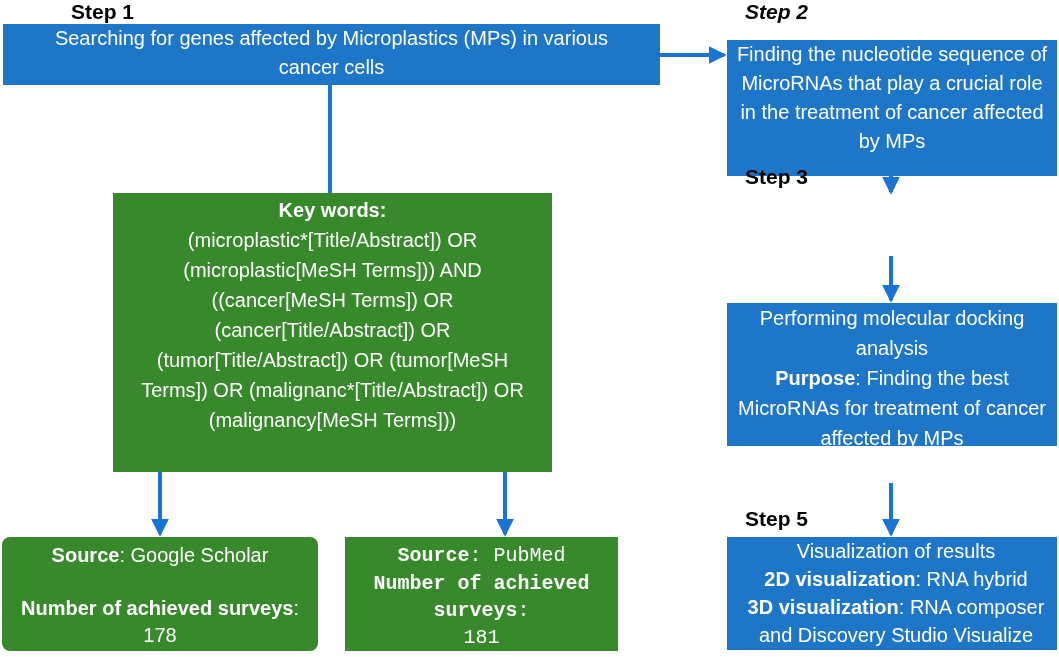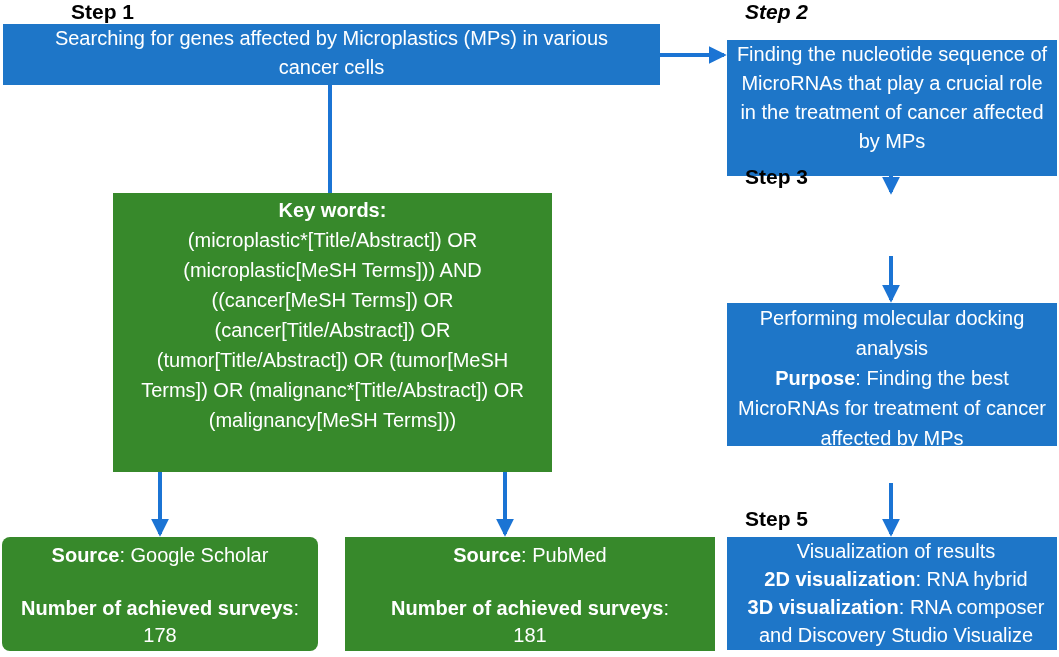--- a/index.html
+++ b/index.html
@@ -36,21 +36,21 @@
     font-size:20px;line-height:29px;
   }
   .blue{background:var(--blue);}
   .green{background:var(--green);}
   .box p{margin:0;}
   
   .step1-box{left:3px;top:24px;width:657px;height:61px;padding:0 28px;}
   .kw-box{left:113px;top:193px;width:439px;height:279px;padding:2px 8px;line-height:30px;}
   .src-box{top:537px;height:114px;justify-content:flex-start;padding:5px 6px 0 6px;line-height:27px;}
   .src-google{left:2px;width:316px;border-radius:8px;}
-  .src-pubmed{left:345px;width:370px;}
+  .src-pubmed{left:345px;width:273px;font-family:Liberation Mono, monospace;}
   .src-gap{height:26px;}
   
   .rbox{left:727px;width:330px;padding:0 8px;}
   .step2-box{top:40px;height:136px;}
   .step3-box{top:197px;height:59px;}
   .step4-box{top:303px;height:143px;line-height:30px;}
   .step5-box{top:537px;height:113px;line-height:28px;padding-left:16px;}
   b{font-weight:bold;}
 </style>
 </head>

